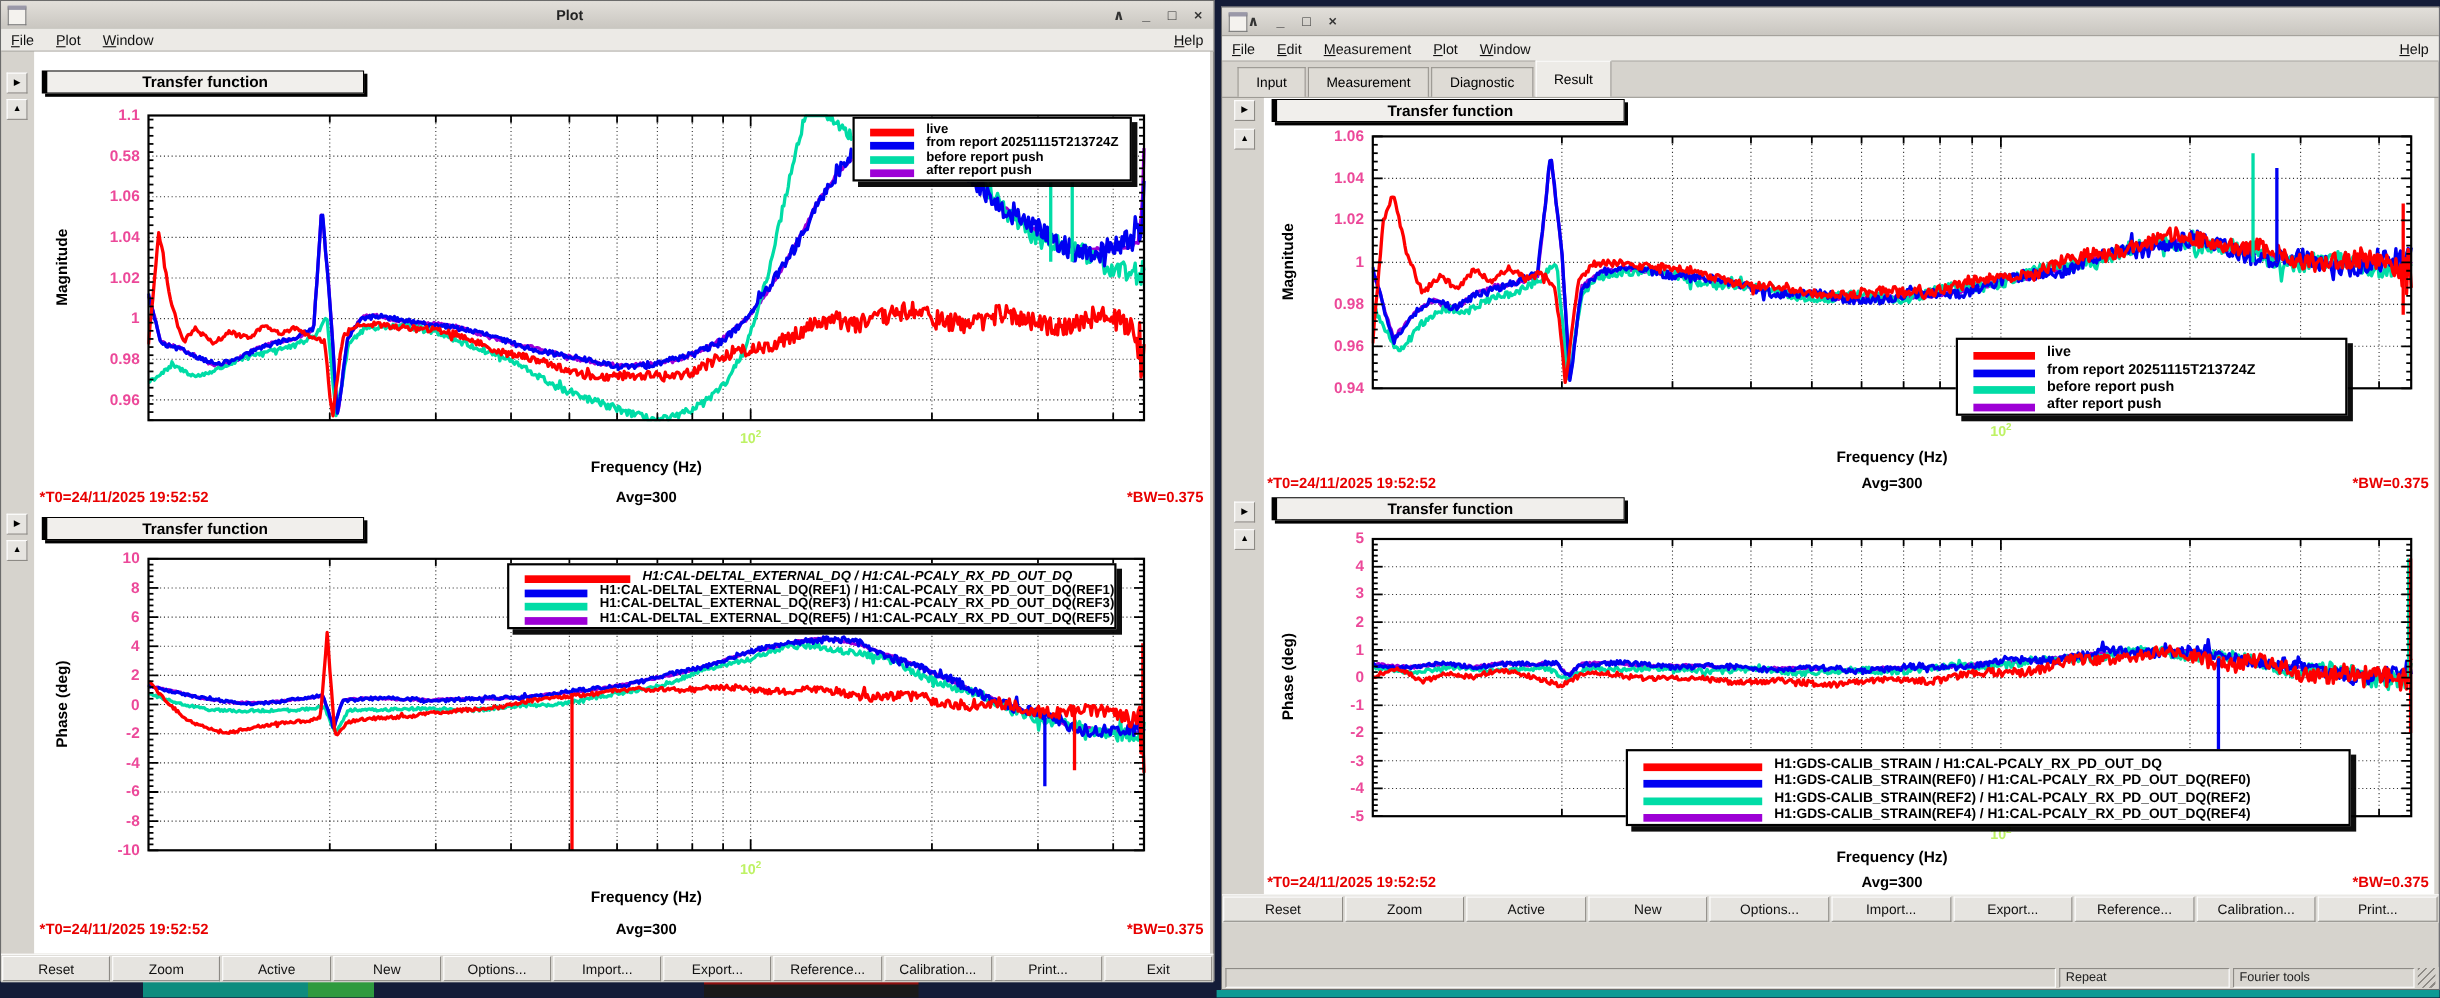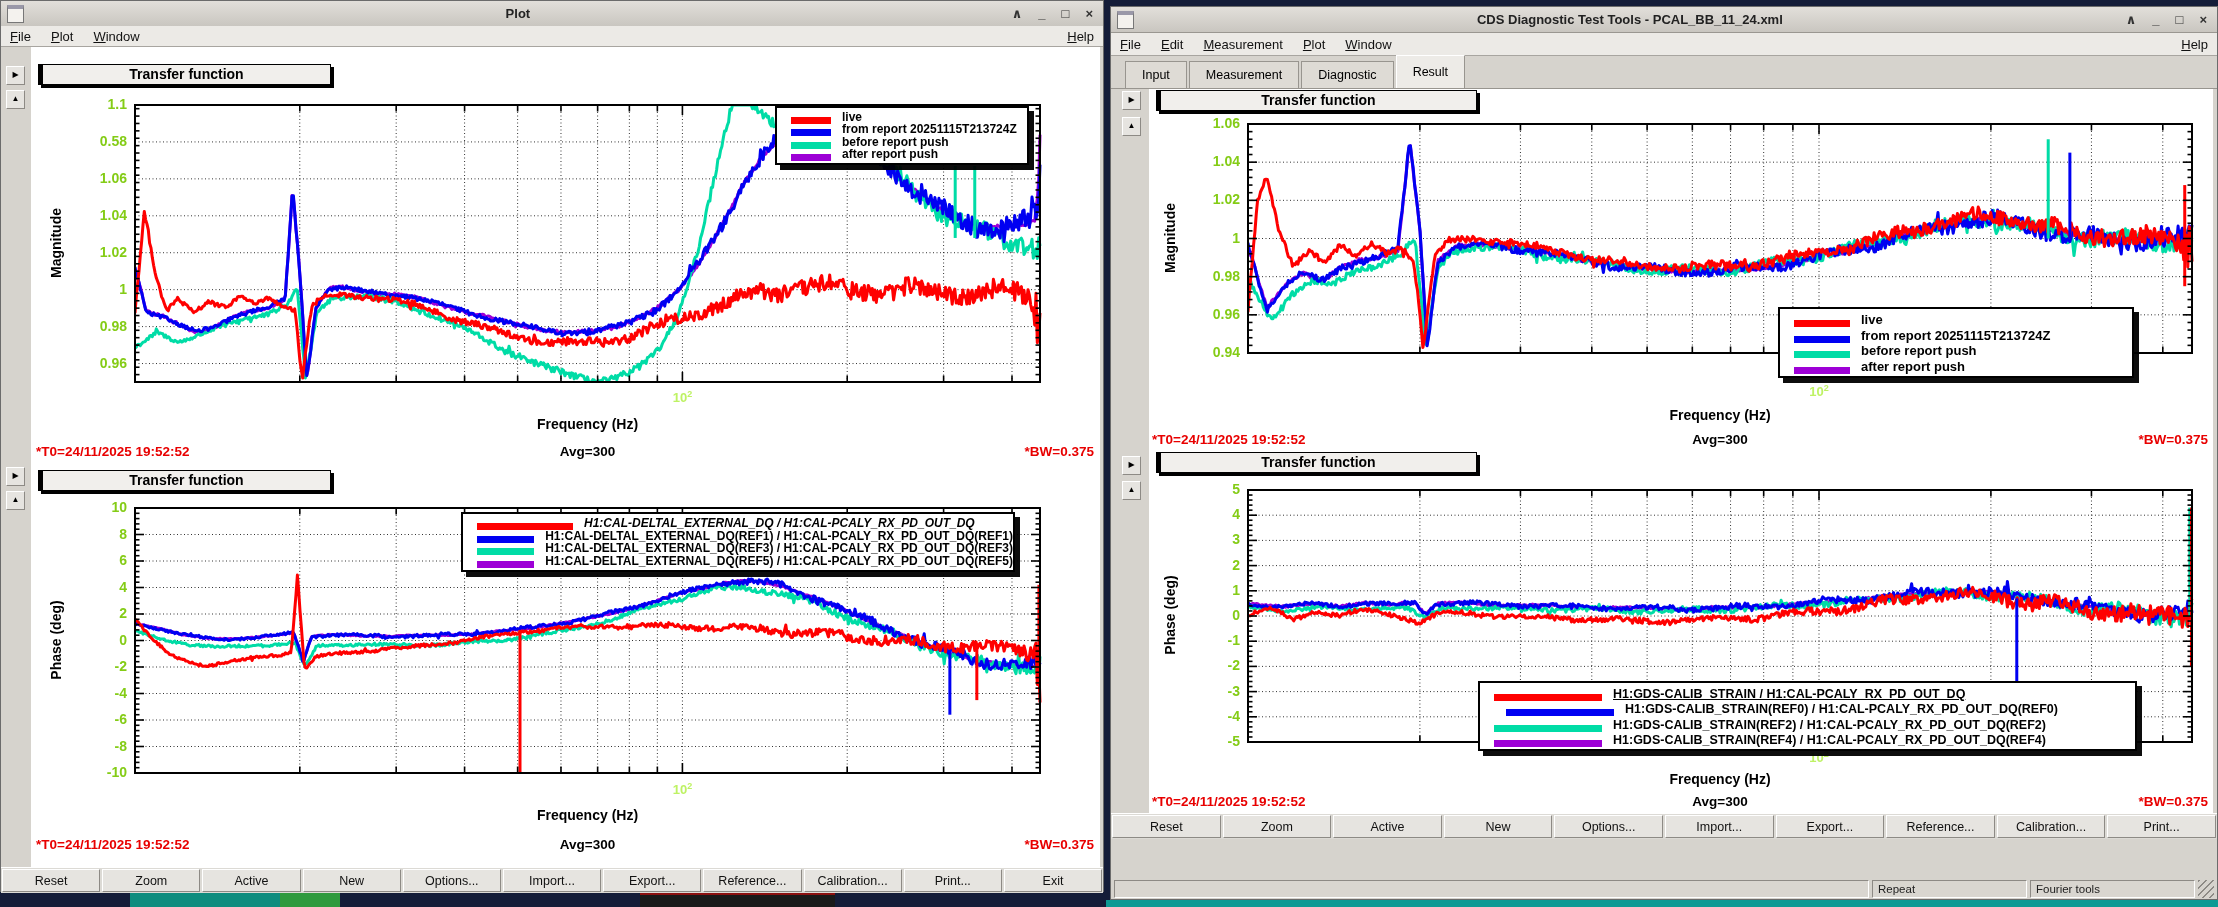--- a/index.html
+++ b/index.html
@@ -22,21 +22,21 @@
   .run-btn{width:182px;height:25px;background:#e3e1dd;border:1px solid;border-color:#ffffff #8d8a85 #8d8a85 #ffffff;text-align:center;line-height:24px;font-size:13px;}
   .run-btn.on{color:#000;font-weight:bold;}
   .run-btn.off{color:#979490;}
   .statusbar{position:absolute;left:0;right:0;display:flex;gap:3px;padding:1px 3px;background:#d6d3cd;box-sizing:border-box;}
   .status-field{height:16px;border:1px solid;border-color:#8d8a85 #ffffff #ffffff #8d8a85;font-size:11.5px;line-height:16px;padding-left:5px;color:#222;background:#d9d6d0;}
   .grip{width:16px;height:18px;background:repeating-linear-gradient(135deg,#8d8a85 0 1.5px,transparent 1.5px 5px);}
   #plot-svg{position:absolute;left:0;top:0;z-index:5;pointer-events:none;}
   #overlays{position:absolute;left:0;top:0;width:100%;height:100%;z-index:6;pointer-events:none;}
   #overlays *{pointer-events:auto;}
   .plot-header{position:absolute;background:#f1efec;border:1px solid #000;border-left:5px solid #000;box-shadow:3px 3px 0 #000;text-align:center;font-weight:bold;font-size:14px;height:19px;line-height:19px;color:#000;}
-  .ytick{position:absolute;font-weight:bold;font-size:14px;color:#84cc16;}
+  .ytick{position:absolute;font-weight:bold;font-size:14px;color:#ec4899;}
   .ylabel{position:absolute;width:300px;text-align:center;transform:rotate(-90deg);font-weight:bold;font-size:14px;color:#000;}
   .xtick{position:absolute;font-weight:bold;font-size:13px;color:#bef264;text-align:center;width:44px;}
   .xtick sup{font-size:9px;}
   .xlabel{position:absolute;font-weight:bold;font-size:14px;color:#000;text-align:center;width:240px;}
   .t0,.bw{position:absolute;color:#e80000;font-weight:bold;font-size:13.5px;white-space:nowrap;}
   .avg{position:absolute;color:#000;font-weight:bold;font-size:13.5px;text-align:center;width:160px;}
   .legend{position:absolute;background:#fff;border:2px solid #000;box-shadow:5px 5px 0 rgba(0,0,0,0.95);padding:3px 0 2px 0;}
   .legend-item{display:flex;align-items:flex-end;}
   .legend-swatch{height:7px;margin-left:14px;}
   .legend-label{font-weight:bold;color:#000;margin-left:11px;white-space:nowrap;}
@@ -85,21 +85,20 @@
         <div class="bar-btn">Reference...</div>
         <div class="bar-btn">Calibration...</div>
         <div class="bar-btn">Print...</div>
         <div class="bar-btn">Exit</div>
       </div>
   </div>
 
   <div class="window" style="left:1110px;top:6px;width:1108px;height:894px;">
     <div class="titlebar">
       <span class="winicon"></span>
-      <span class="title">CDS Diagnostic Test Tools - PCAL_BB_11_24.xml</span>
       <span class="win-controls" id="rw-controls">
           <span class="win-btn">∧</span>
           <span class="win-btn">_</span>
           <span class="win-btn">□</span>
           <span class="win-btn">×</span>
         </span>
     </div>
     <div class="menubar" id="rw-menubar" style="top:26px;height:23px;">
         <span class="menu-item"><u>F</u>ile</span>
         <span class="menu-item"><u>E</u>dit</span>
@@ -836,23 +835,23 @@
       <div class="ytick" style="left: 1172px; top: 733px; width: 68px; text-align: right;">-5</div>
       <div class="ylabel" style="left: 1020px; top: 607px;">Phase (deg)</div>
       <div class="xtick" style="left: 1797.01px; top: 749px;">10<sup>2</sup></div>
       <div class="xlabel" style="left: 1600px; top: 771px;">Frequency (Hz)</div>
       <div class="t0" style="left: 1152px; top: 794px;">*T0=24/11/2025 19:52:52</div>
       <div class="avg" style="left: 1640px; top: 794px;">Avg=300</div>
       <div class="bw" style="top: 794px; right: 10px;">*BW=0.375</div>
       <div class="legend" style="left: 1478px; top: 681px; width: 655px;">
         <div class="legend-item" style="height: 15.2px;">
           <div class="legend-swatch" style="width: 108px; background: rgb(255, 0, 0);"></div>
-          <div class="legend-label" style="font-size: 12.5px; text-decoration: underline;">H1:GDS-CALIB_STRAIN / H1:CAL-PCALY_RX_PD_OUT_DQ</div>
-        </div>
-        <div class="legend-item" style="height: 15.2px; margin-left: 12px;">
+          <div class="legend-label" style="font-size: 12.5px;">H1:GDS-CALIB_STRAIN / H1:CAL-PCALY_RX_PD_OUT_DQ</div>
+        </div>
+        <div class="legend-item" style="height: 15.2px;">
           <div class="legend-swatch" style="width: 108px; background: rgb(0, 0, 242);"></div>
           <div class="legend-label" style="font-size: 12.5px;">H1:GDS-CALIB_STRAIN(REF0) / H1:CAL-PCALY_RX_PD_OUT_DQ(REF0)</div>
         </div>
         <div class="legend-item" style="height: 15.2px;">
           <div class="legend-swatch" style="width: 108px; background: rgb(0, 220, 166);"></div>
           <div class="legend-label" style="font-size: 12.5px;">H1:GDS-CALIB_STRAIN(REF2) / H1:CAL-PCALY_RX_PD_OUT_DQ(REF2)</div>
         </div>
         <div class="legend-item" style="height: 15.2px;">
           <div class="legend-swatch" style="width: 108px; background: rgb(157, 0, 214);"></div>
           <div class="legend-label" style="font-size: 12.5px;">H1:GDS-CALIB_STRAIN(REF4) / H1:CAL-PCALY_RX_PD_OUT_DQ(REF4)</div>

